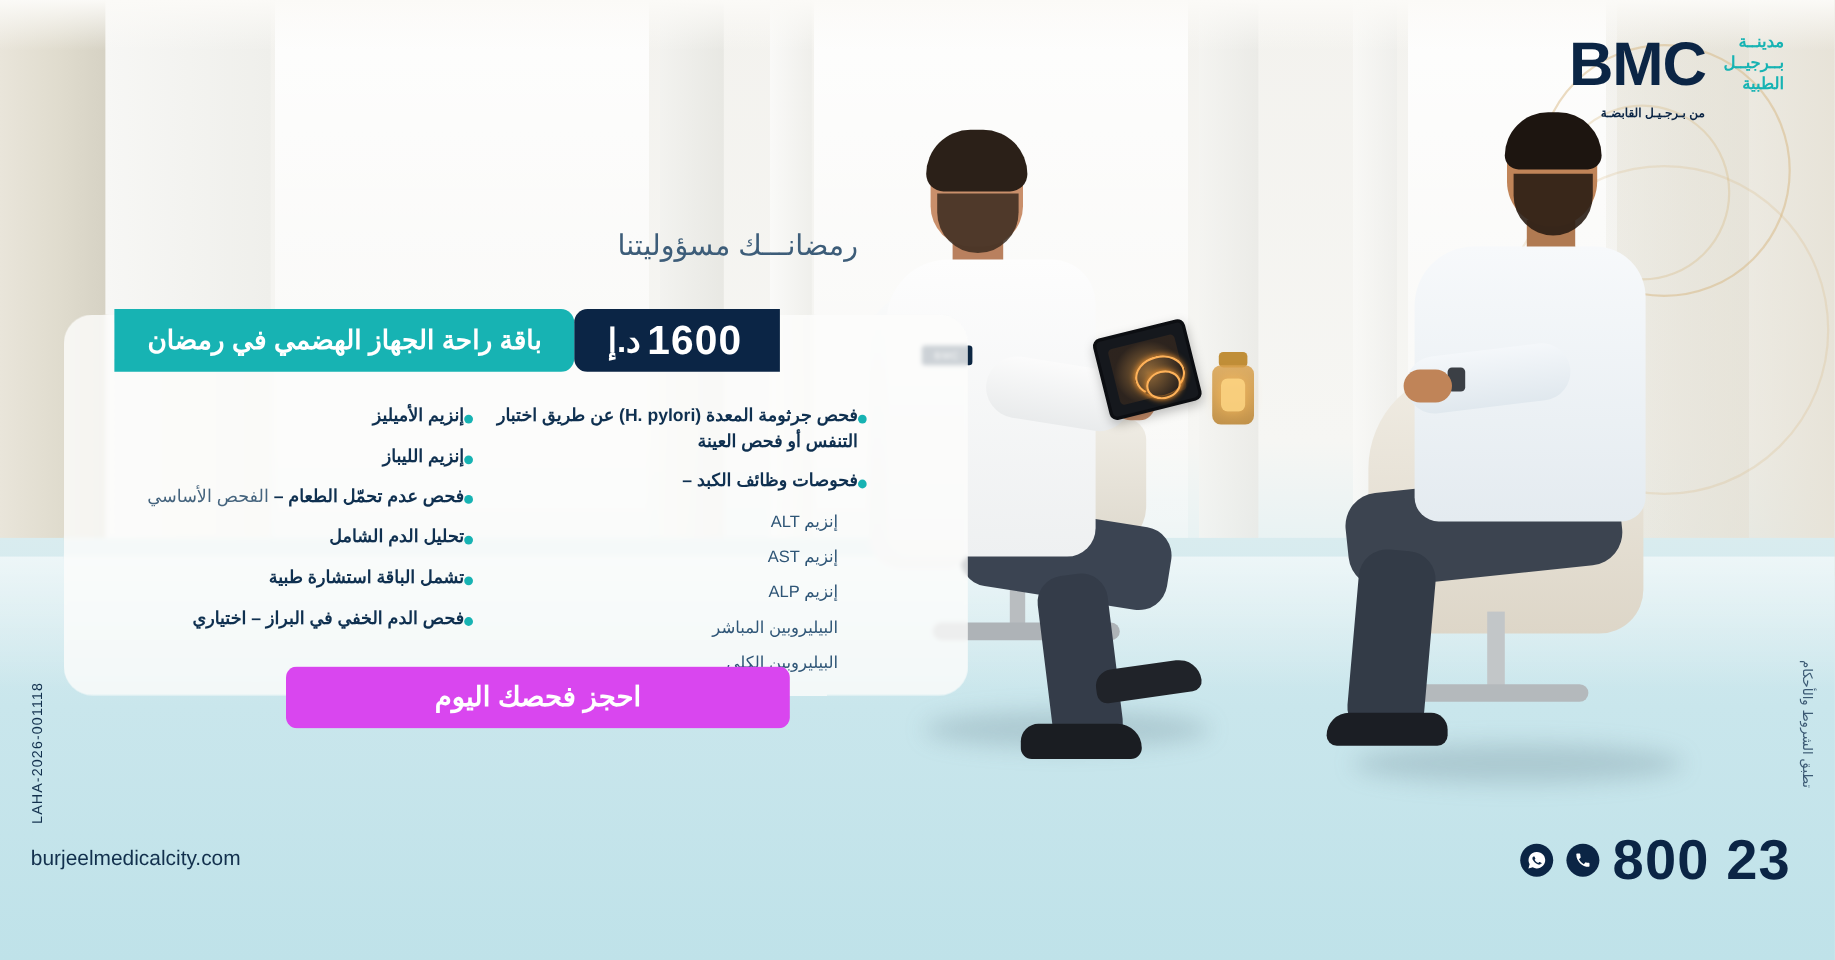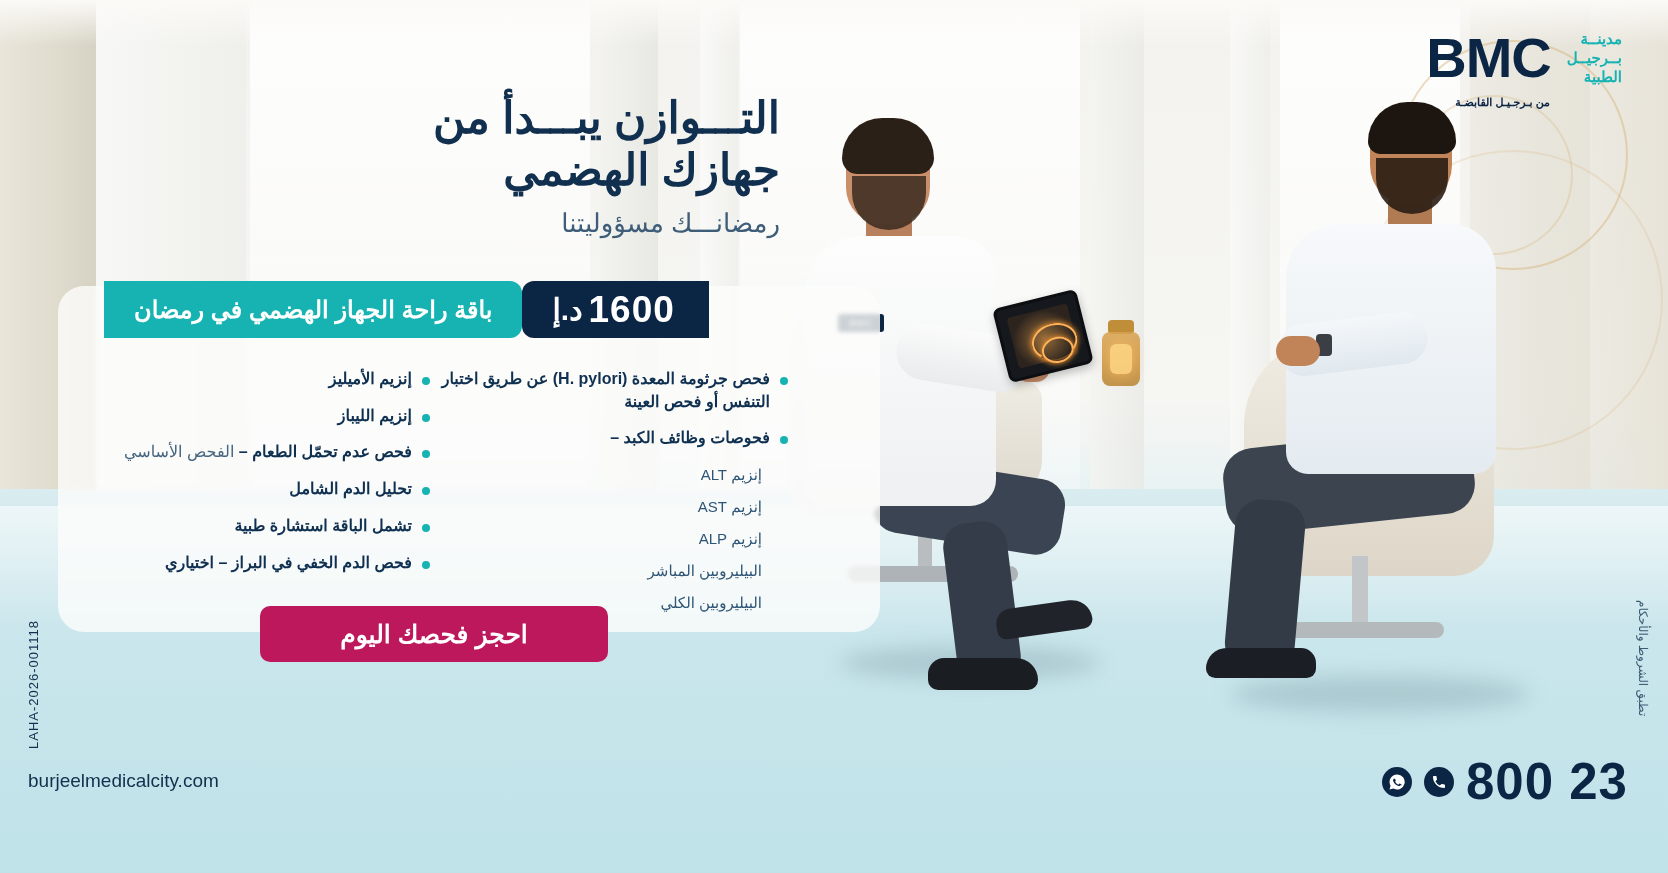--- a/index.html
+++ b/index.html
@@ -107,28 +107,28 @@
   #price-box{background:#0b2545;color:#fff;border-radius:12px 0 0 12px;
     display:flex;align-items:center;gap:6px;padding:0 34px 0 30px;}
   #price-value{font-size:37px;font-weight:700;letter-spacing:1px;}
   #price-cur{font-size:30px;font-weight:700;}
   #pkg-box{background:#17b3b3;color:#fff;border-radius:0 12px 12px 0;
     display:flex;align-items:center;padding:0 30px;font-size:24px;font-weight:700;}
 
   .bullets{position:absolute;z-index:6;}
   #bullets-right{right:880px;top:368px;width:360px;text-align:right;}
   #bullets-left{right:1238px;top:368px;width:372px;text-align:right;}
-  .bullet{display:flex;gap:10px;justify-content:flex-start;margin-bottom:14px;direction:rtl;}
+  .bullet{display:flex;justify-content:flex-start;margin-bottom:14px;direction:rtl;}
   .dot{flex:0 0 auto;width:8px;height:8px;border-radius:50%;background:#17b3b3;margin-top:9px;}
   .btxt{font-size:16px;font-weight:700;color:#0f3050;line-height:1.42;}
   .btxt .light{font-weight:400;color:#45647e;}
   .subitem{font-size:15px;color:#2e5576;font-weight:400;margin:0 26px 11px 0;text-align:right;line-height:1.4;}
 
-  #cta{position:absolute;left:260px;top:606px;width:348px;height:56px;border-radius:10px;
-    background:#be185d;color:#fff;display:flex;align-items:center;justify-content:center;
+  #cta{position:absolute;left:260px;top:606px;width:458px;height:56px;border-radius:10px;
+    background:#d946ef;color:#fff;display:flex;align-items:center;justify-content:center;
     font-size:25px;font-weight:700;z-index:6;}
 
   
   #logo{position:absolute;right:46px;top:30px;display:flex;align-items:center;gap:16px;z-index:8;}
   #logo-ar{color:#17b3b3;font-size:15px;font-weight:700;line-height:1.25;letter-spacing:1px;}
   #logo-bmc{color:#0b2545;font-size:56px;font-weight:700;letter-spacing:-1px;line-height:1;}
   #logo-sub{position:absolute;right:118px;top:96px;color:#0b2545;font-size:11px;font-weight:700;z-index:8;letter-spacing:.5px;}
 
   
   #headline{position:absolute;right:888px;top:92px;width:420px;text-align:right;z-index:6;}
@@ -230,24 +230,20 @@
   <div id="logo">
     <div id="logo-ar">
       <div>مدينــة</div>
       <div>بــرجيــل</div>
       <div>الطبية</div>
     </div>
     <div id="logo-bmc">BMC</div>
   </div>
   <div id="logo-sub">من بـرجـيـل القابضـة</div>
 
-  <div id="headline">
-    <div class="h-line">التـــوازن يبـــدأ من</div>
-    <div class="h-line">جهازك الهضمي</div>
-  </div>
   <div id="subhead">رمضانـــك مسؤوليتنا</div>
 
   <div id="card"></div>
 
   <div id="price-banner">
     <div id="price-box">
       <span id="price-value">1600</span>
       <span id="price-cur">د.إ</span>
     </div>
     <div id="pkg-box">باقة راحة الجهاز الهضمي في رمضان</div>

